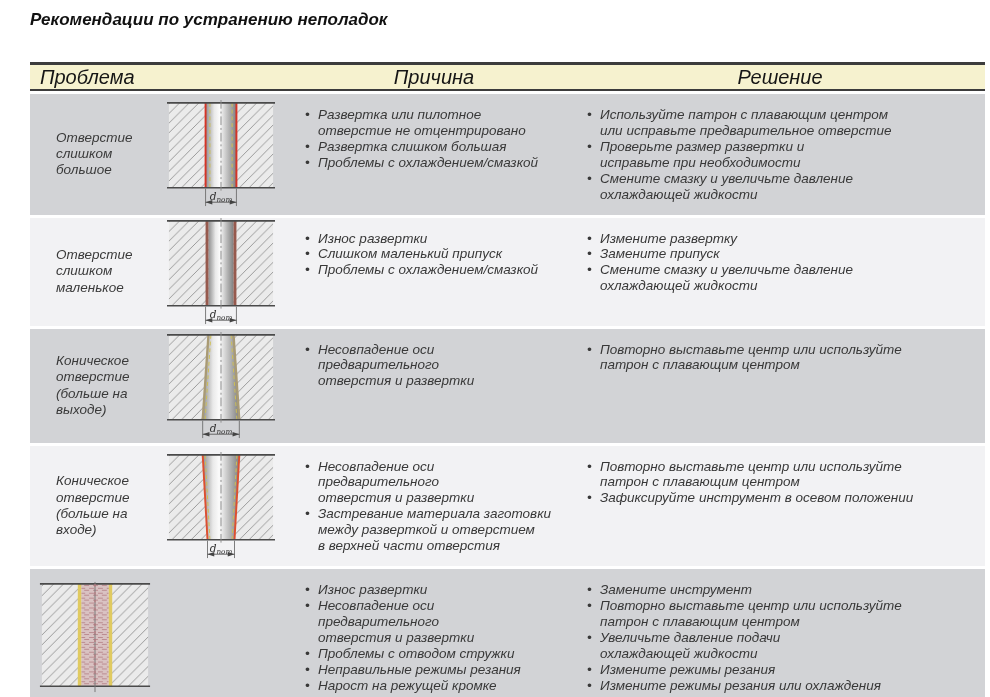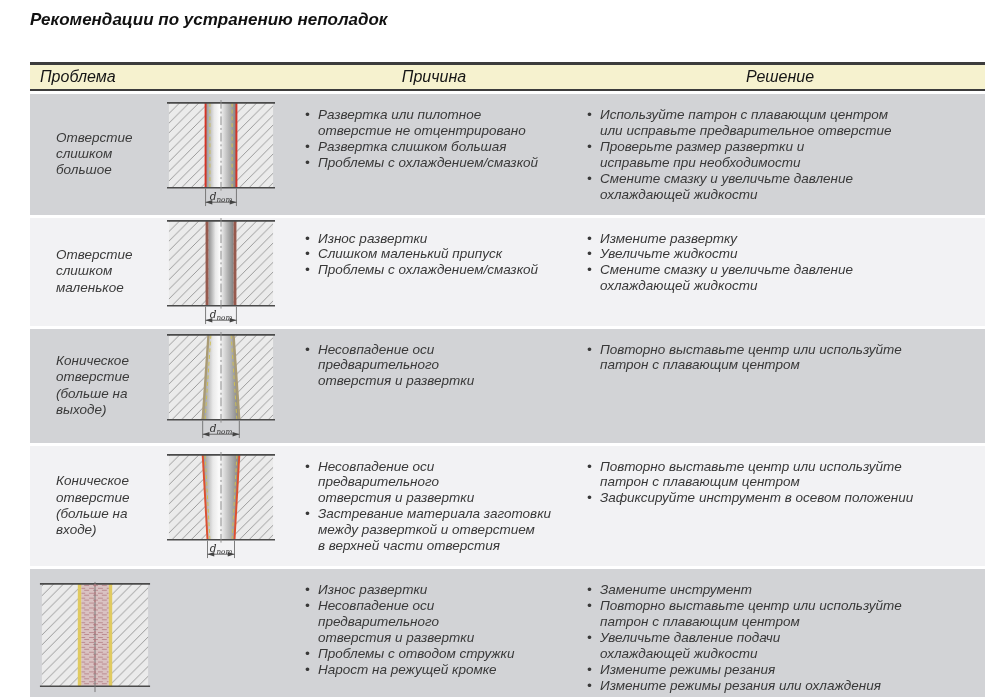--- a/index.html
+++ b/index.html
@@ -2,21 +2,21 @@
 <html style="--header-bg: #f6f2cf; --row-gray: #d2d3d6; --row-light: #f2f2f4;"><head>
 <meta charset="utf-8">
 <style>
   html,body{margin:0;padding:0;background:#fff;}
   body{width:990px;height:697px;font-family:"Liberation Sans",sans-serif;-webkit-font-smoothing:antialiased;}
   .page{position:relative;width:990px;height:697px;overflow:hidden;background:#fff;font-style:italic;}
   .title{position:absolute;left:30px;top:10px;margin:0;font-size:17px;font-weight:bold;color:#111;}
   .table{position:absolute;left:30px;top:62px;width:955px;}
   .thead{display:grid;grid-template-columns:263px 282px 1fr;align-items:center;height:24px;
          background:var(--header-bg,#f6f2cf);border-top:3px solid #3c3c3c;border-bottom:2px solid #3c3c3c;
-         font-size:16px;color:#151515;}
+         font-size:20px;color:#151515;}
   .th-problem{padding-left:10px;}
   .th-cause,.th-solution{text-align:center;}
   .trow{display:grid;grid-template-columns:263px 282px 1fr;margin-top:3px;}
   .trow:nth-child(odd){background:var(--row-gray,#d2d3d6);}
   .trow:nth-child(even){background:var(--row-light,#f2f2f4);}
   .trow:nth-child(1){min-height:106px;}
   .trow:nth-child(2){min-height:103px;}
   .trow:nth-child(3){min-height:114px;}
   .trow:nth-child(4){min-height:113px;}
   .trow:nth-child(5){min-height:127px;}
@@ -145,21 +145,21 @@
               </svg>
             </div>
           </div>
           <ul class="cell blist c-causes">
             <li>Износ развертки</li>
             <li>Слишком маленький припуск</li>
             <li>Проблемы с охлаждением/смазкой</li>
           </ul>
           <ul class="cell blist c-solutions">
             <li>Измените развертку</li>
-            <li>Увеличьте жидкости</li>
+            <li>Замените припуск</li>
             <li>Смените смазку и увеличьте давление
 охлаждающей жидкости</li>
           </ul>
         </div>
         <div class="trow">
           <div class="cell c-problem">
             <div class="p-label">Коническое
 отверстие
 (больше на
 выходе)</div>
@@ -298,20 +298,21 @@
                 <line x1="60" y1="2" x2="60" y2="106" stroke="#bb7a80" stroke-width="1.2" stroke-dasharray="3 5"></line>
               </svg>
             </div>
           </div>
           <ul class="cell blist c-causes">
             <li>Износ развертки</li>
             <li>Несовпадение оси
 предварительного
 отверстия и развертки</li>
             <li>Проблемы с отводом стружки</li>
+            <li>Неправильные режимы резания</li>
             <li>Нарост на режущей кромке</li>
           </ul>
           <ul class="cell blist c-solutions">
             <li>Замените инструмент</li>
             <li>Повторно выставьте центр или используйте
 патрон с плавающим центром</li>
             <li>Увеличьте давление подачи
 охлаждающей жидкости</li>
             <li>Измените режимы резания</li>
             <li>Измените режимы резания или охлаждения</li>

